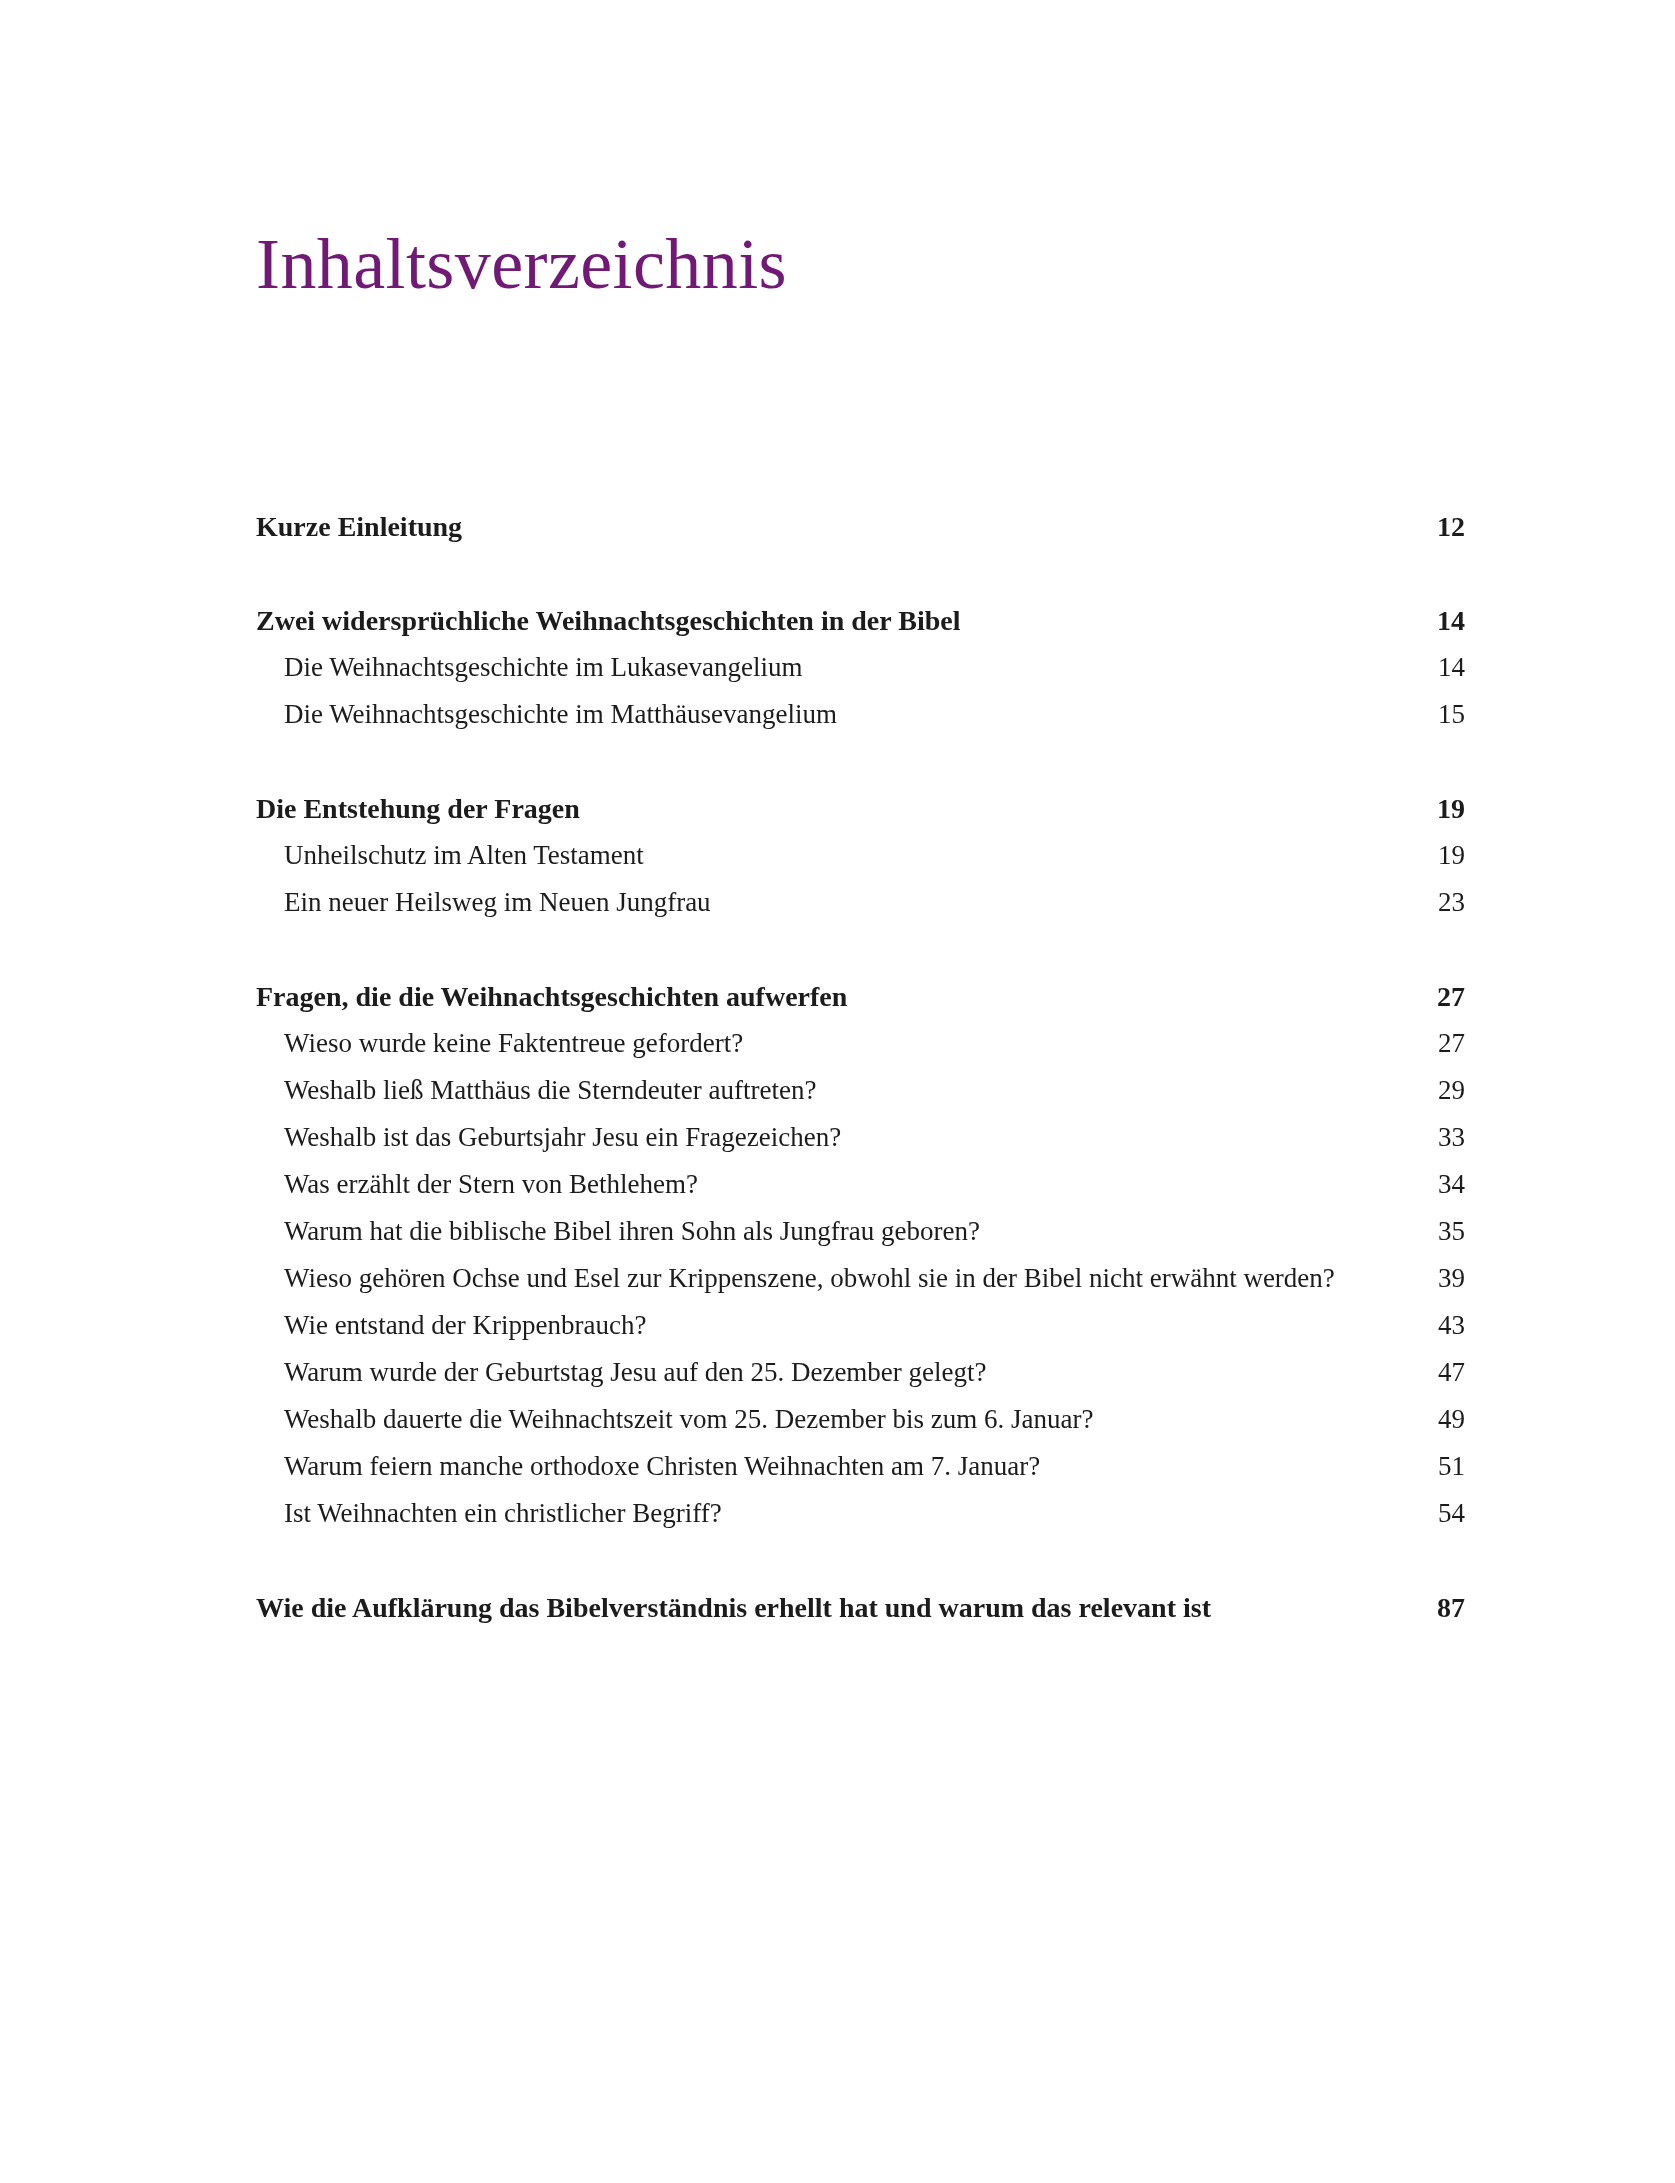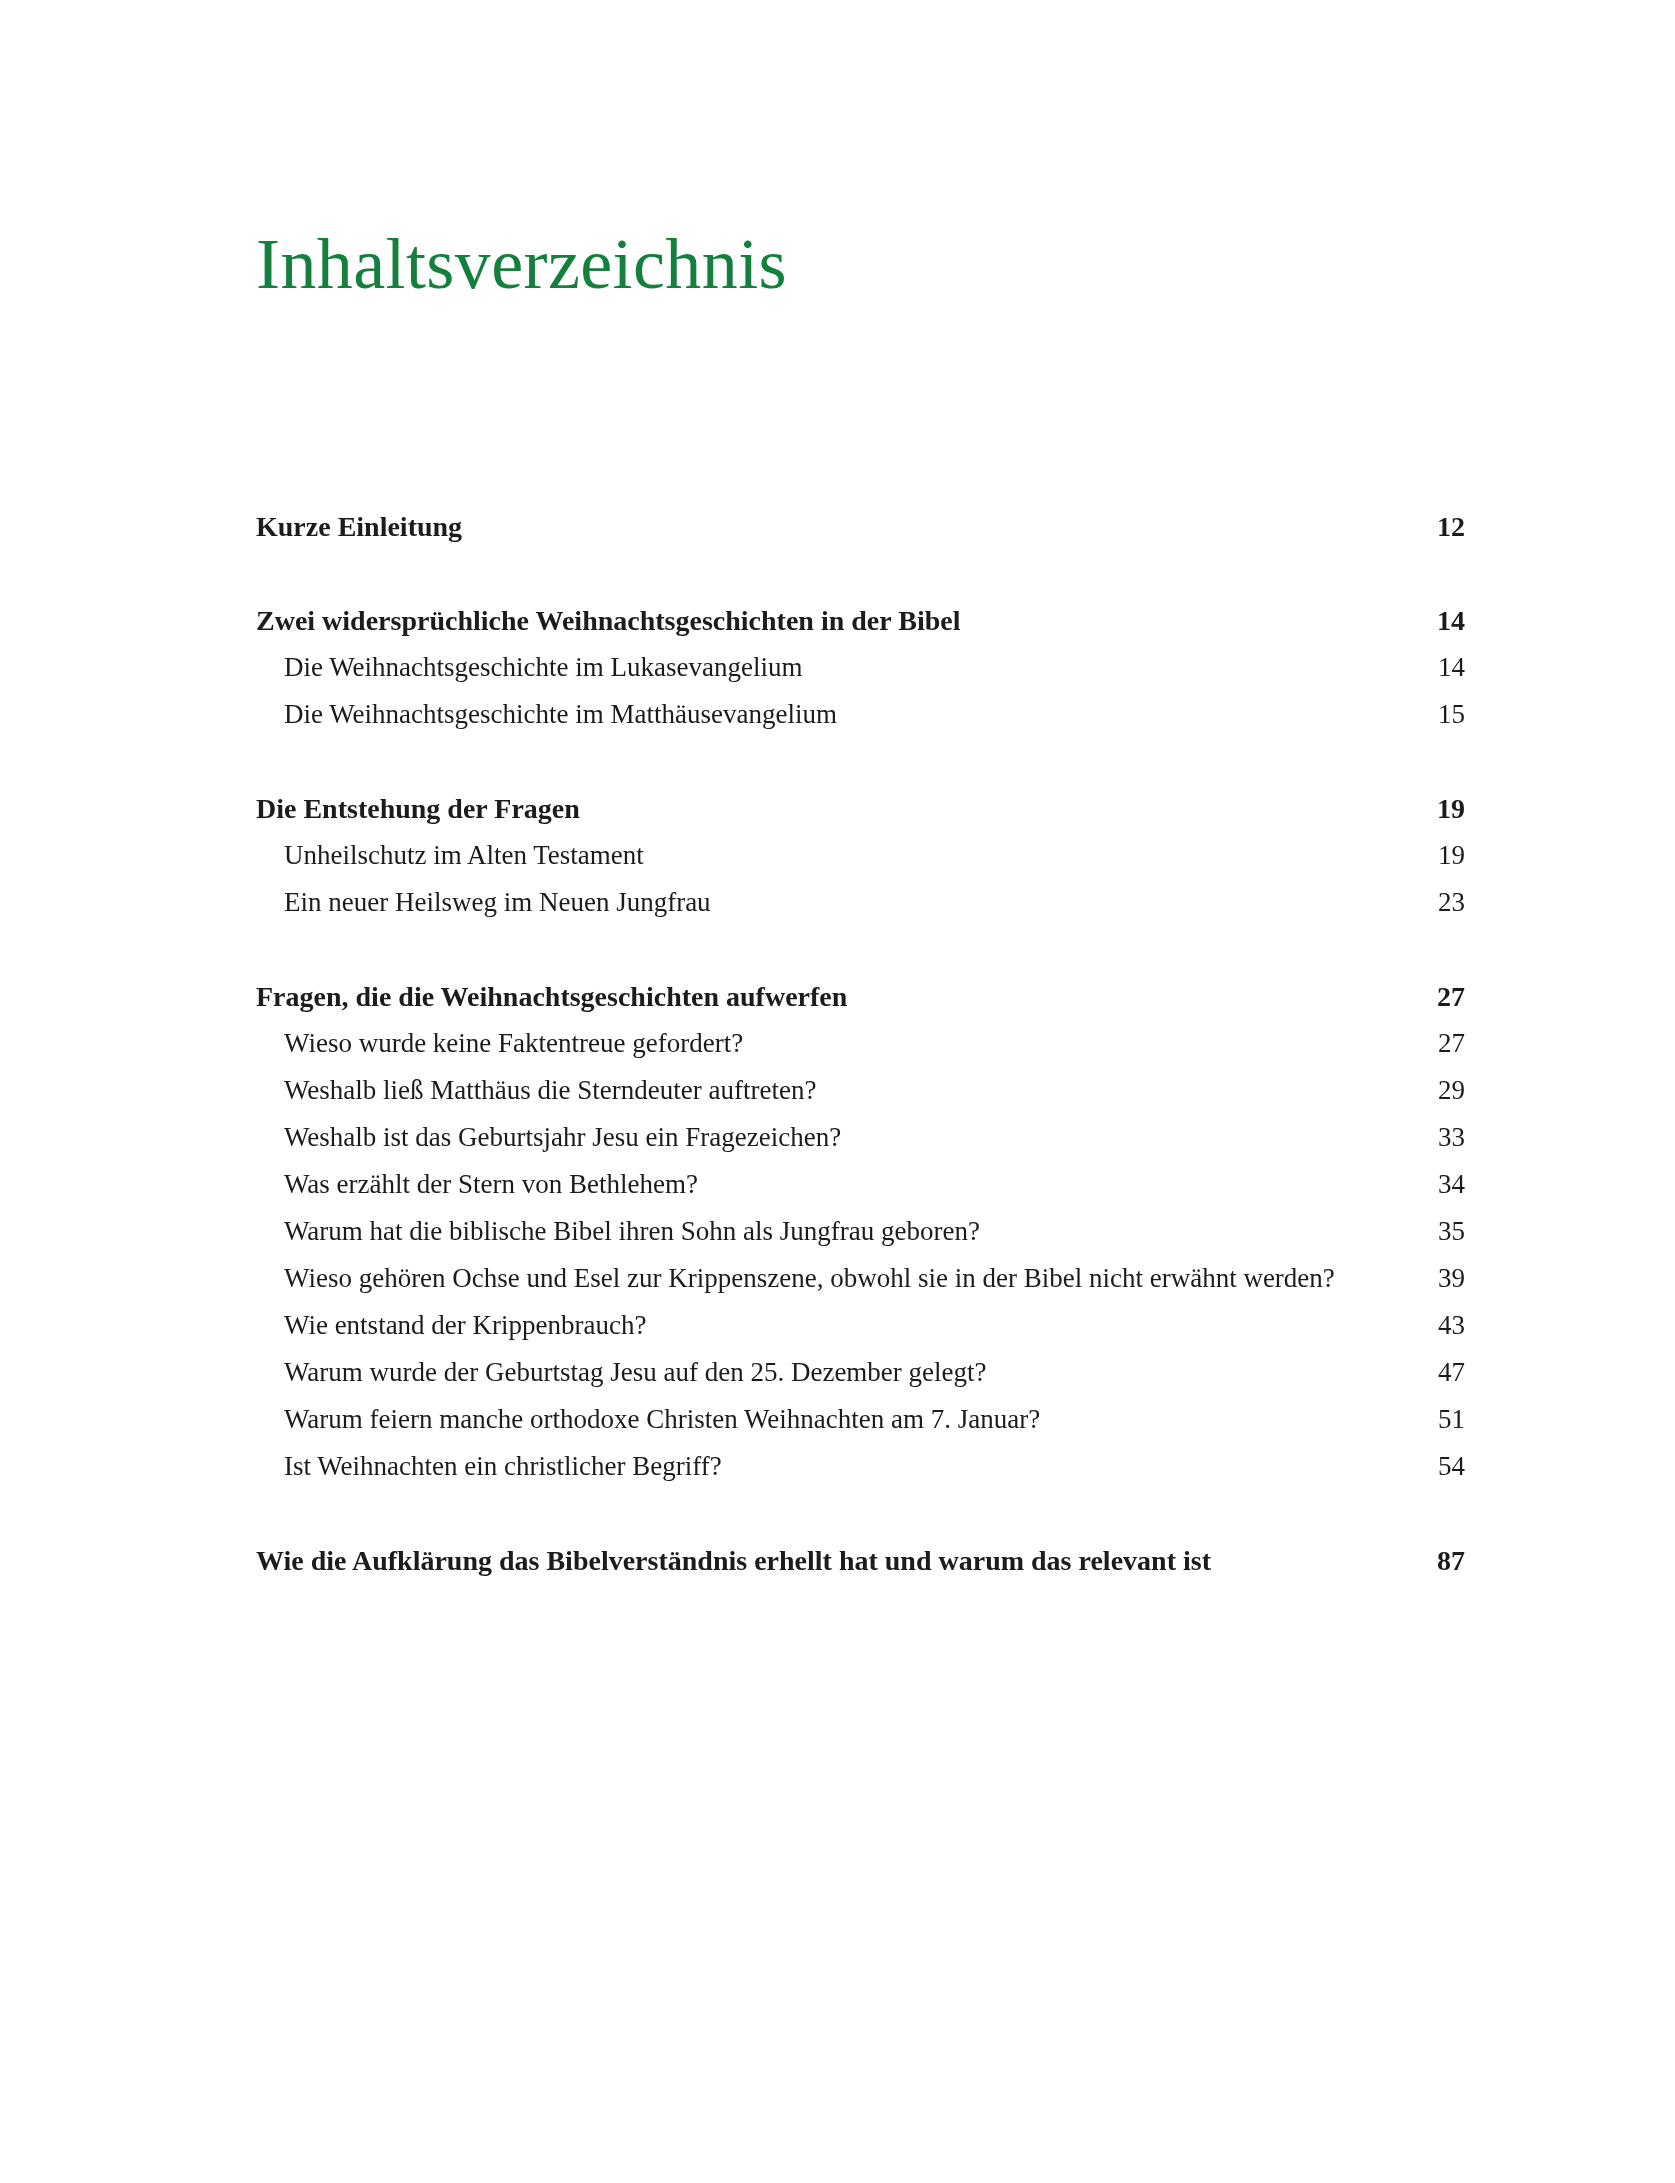--- a/index.html
+++ b/index.html
@@ -16,21 +16,21 @@
     inset: 0;
     background: #ffffff;
   }
   .doc-title {
     position: absolute;
     left: 256px;
     top: 223px;
     font-size: 72px;
     font-weight: 400;
     letter-spacing: 0.4px;
-    color: #15803d;
+    color: #701a75;
     white-space: nowrap;
   }
   .toc {
     position: absolute;
     left: 256px;
     top: 503px;
     width: 1209px;
   }
   .group + .group { margin-top: 47px; }
   .row {
@@ -126,20 +126,24 @@
       </div>
       <div class="row entry">
         <span class="label">Wie entstand der Krippenbrauch?</span>
         <span class="pagenum">43</span>
       </div>
       <div class="row entry">
         <span class="label">Warum wurde der Geburtstag Jesu auf den 25. Dezember gelegt?</span>
         <span class="pagenum">47</span>
       </div>
       <div class="row entry">
+        <span class="label">Weshalb dauerte die Weihnachtszeit vom 25. Dezember bis zum 6. Januar?</span>
+        <span class="pagenum">49</span>
+      </div>
+      <div class="row entry">
         <span class="label">Warum feiern manche orthodoxe Christen Weihnachten am 7. Januar?</span>
         <span class="pagenum">51</span>
       </div>
       <div class="row entry">
         <span class="label">Ist Weihnachten ein christlicher Begriff?</span>
         <span class="pagenum">54</span>
       </div>
     </div>
 
     <div class="group">

